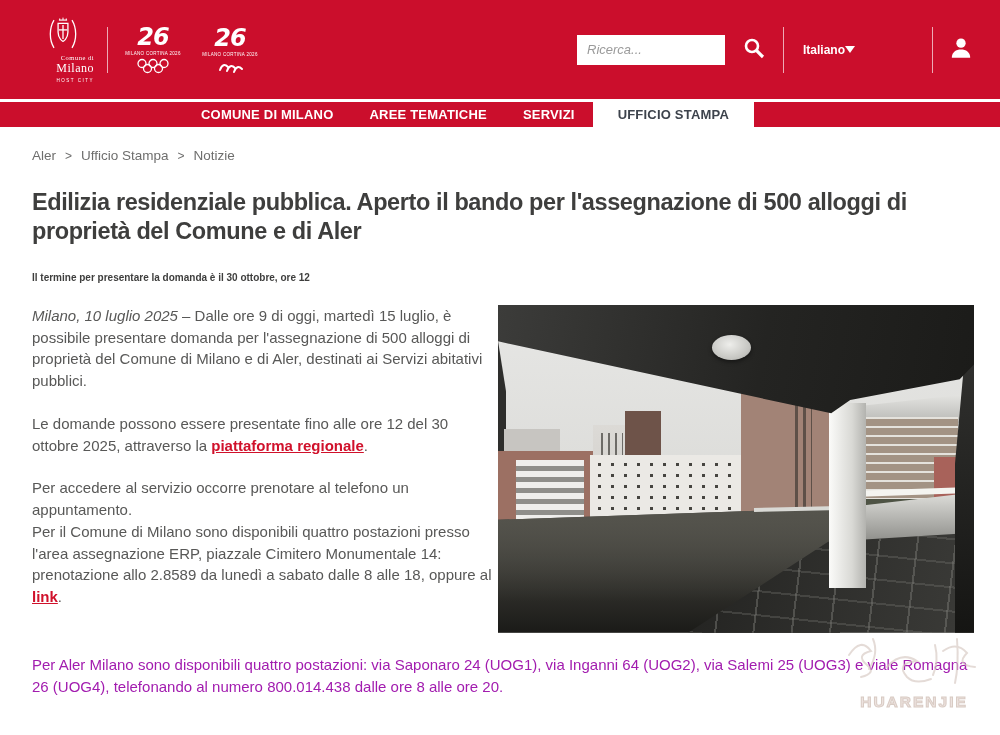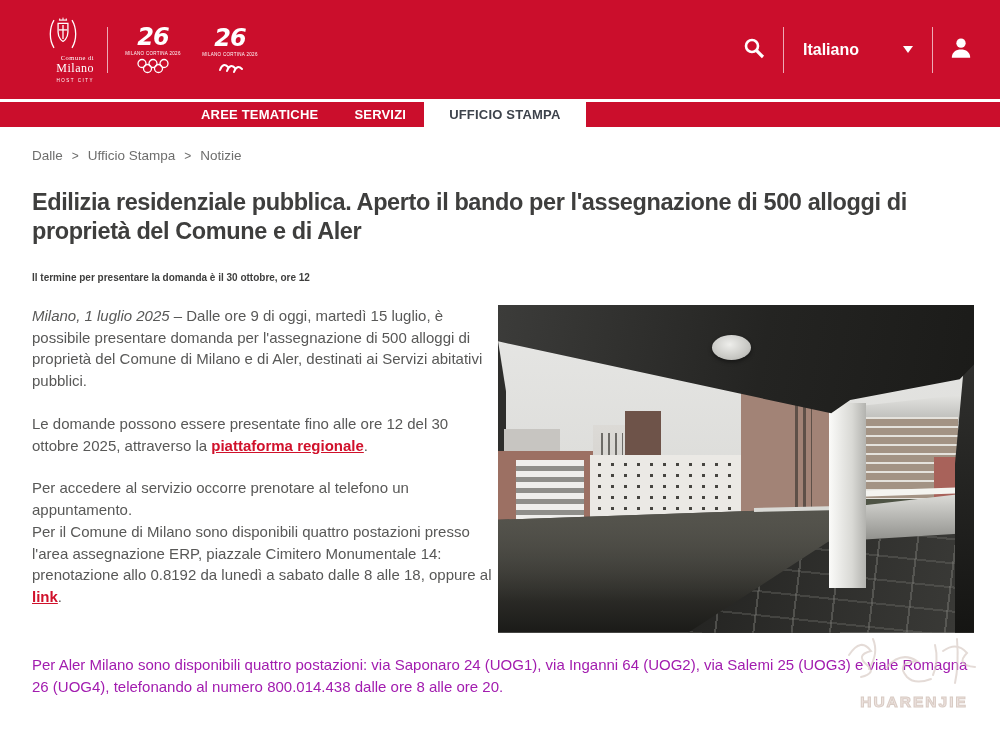--- a/index.html
+++ b/index.html
@@ -39,22 +39,22 @@
     display:flex; align-items:center; padding:0 10px;
   }
   .search-box input {
     border:none; outline:none; width:100%;
     font-family:"Liberation Sans", sans-serif;
     font-size:13px; font-style:italic; color:#555;
   }
   .search-box input::placeholder { color:#9a9a9a; font-style:italic; }
   .search-btn { background:none; border:none; cursor:pointer; display:flex; padding:0 2px; }
   .lang {
-    color:#fff; font-size:16px; font-weight:bold;
-    width:118px; display:flex; align-items:center; justify-content:space-between;
+    color:#fff; font-size:12px; font-weight:bold;
+    width:118px; display:flex; align-items:center; justify-content:flex-start;
     cursor:pointer; padding:0 4px;
   }
   .caret-down {
     width:0; height:0;
     border-left:5px solid transparent; border-right:5px solid transparent;
     border-top:7px solid #fff;
   }
   .user-btn { background:none; border:none; cursor:pointer; display:flex; }
 
   .topbar-gap { height:3px; background:#fff; }
@@ -223,20 +223,23 @@
         <svg width="30" height="15" viewBox="0 0 30 15" fill="none" stroke="#ffffff" stroke-width="2" stroke-linecap="round">
           <path d="M5,11 Q8,3 13,8"></path>
           <path d="M12,12 Q15,4 20,9"></path>
           <path d="M19,13 Q22,5 27,10"></path>
         </svg>
       </span>
     </div>
   </div>
 
   <div class="header-right">
+    <div class="search-box">
+      <input type="text" placeholder="Ricerca..." style="">
+    </div>
     <button class="search-btn">
       <span>
         <svg width="24" height="24" viewBox="0 0 24 24" fill="none">
           <circle cx="10" cy="10" r="6" stroke="#ffffff" stroke-width="2.6"></circle>
           <line x1="14.6" y1="14.6" x2="21" y2="21" stroke="#ffffff" stroke-width="3.2"></line>
         </svg>
       </span>
     </button>
     <div class="vline"></div>
     <div class="lang">
@@ -251,48 +254,49 @@
           <path d="M3.5,21 c0,-5.2 4,-7.6 8.5,-7.6 s8.5,2.4 8.5,7.6 z"></path>
         </svg>
       </span>
     </button>
   </div>
 </header>
 
 <div class="topbar-gap"></div>
 
 <nav class="navbar">
+  <div class="nav-item">COMUNE DI MILANO</div>
   <div class="nav-item">AREE TEMATICHE</div>
   <div class="nav-item">SERVIZI</div>
   <div class="nav-item active">UFFICIO STAMPA</div>
 </nav>
 
 <div class="breadcrumb">
-  <span class="crumb">Dalle</span>
+  <span class="crumb">Aler</span>
   <span class="sep">&gt;</span>
   <span class="crumb">Ufficio Stampa</span>
   <span class="sep">&gt;</span>
   <span class="crumb">Notizie</span>
 </div>
 
 <main class="article">
   <h1>Edilizia residenziale pubblica. Aperto il bando per l'assegnazione di 500 alloggi di proprietà del Comune e di Aler</h1>
   <p class="lede">Il termine per presentare la domanda è il 30 ottobre, ore 12</p>
 
   <div class="content-row">
     <div class="text-col">
       <p>
-        <span class="ital">Milano, 1 luglio 2025</span><span> – Dalle ore 9 di oggi, martedì 15 luglio, è possibile presentare domanda per l'assegnazione di 500 alloggi di proprietà del Comune di Milano e di Aler, destinati ai Servizi abitativi pubblici.</span>
+        <span class="ital">Milano, 10 luglio 2025</span><span> – Dalle ore 9 di oggi, martedì 15 luglio, è possibile presentare domanda per l'assegnazione di 500 alloggi di proprietà del Comune di Milano e di Aler, destinati ai Servizi abitativi pubblici.</span>
       </p>
       <p>
         <span>Le domande possono essere presentate fino alle ore 12 del 30 ottobre 2025, attraverso la </span><a class="redlink">piattaforma regionale</a><span>.</span>
       </p>
       <p>
         <span class="blockline">Per accedere al servizio occorre prenotare al telefono un appuntamento.</span>
-        <span>Per il Comune di Milano sono disponibili quattro postazioni presso l'area assegnazione ERP, piazzale Cimitero Monumentale 14: prenotazione allo 0.8192 da lunedì a sabato dalle 8 alle 18, oppure al </span><a class="redlink">link</a><span>.</span>
+        <span>Per il Comune di Milano sono disponibili quattro postazioni presso l'area assegnazione ERP, piazzale Cimitero Monumentale 14: prenotazione allo 2.8589 da lunedì a sabato dalle 8 alle 18, oppure al </span><a class="redlink">link</a><span>.</span>
       </p>
     </div>
 
     <div class="photo">
       <div class="ph-wall-left"></div>
       <div class="ph-b-pale"></div>
       <div class="ph-b-brick"></div>
       <div class="ph-b-striped"></div>
       <div class="ph-b-whitetower"></div>
       <div class="ph-b-browntower"></div>

